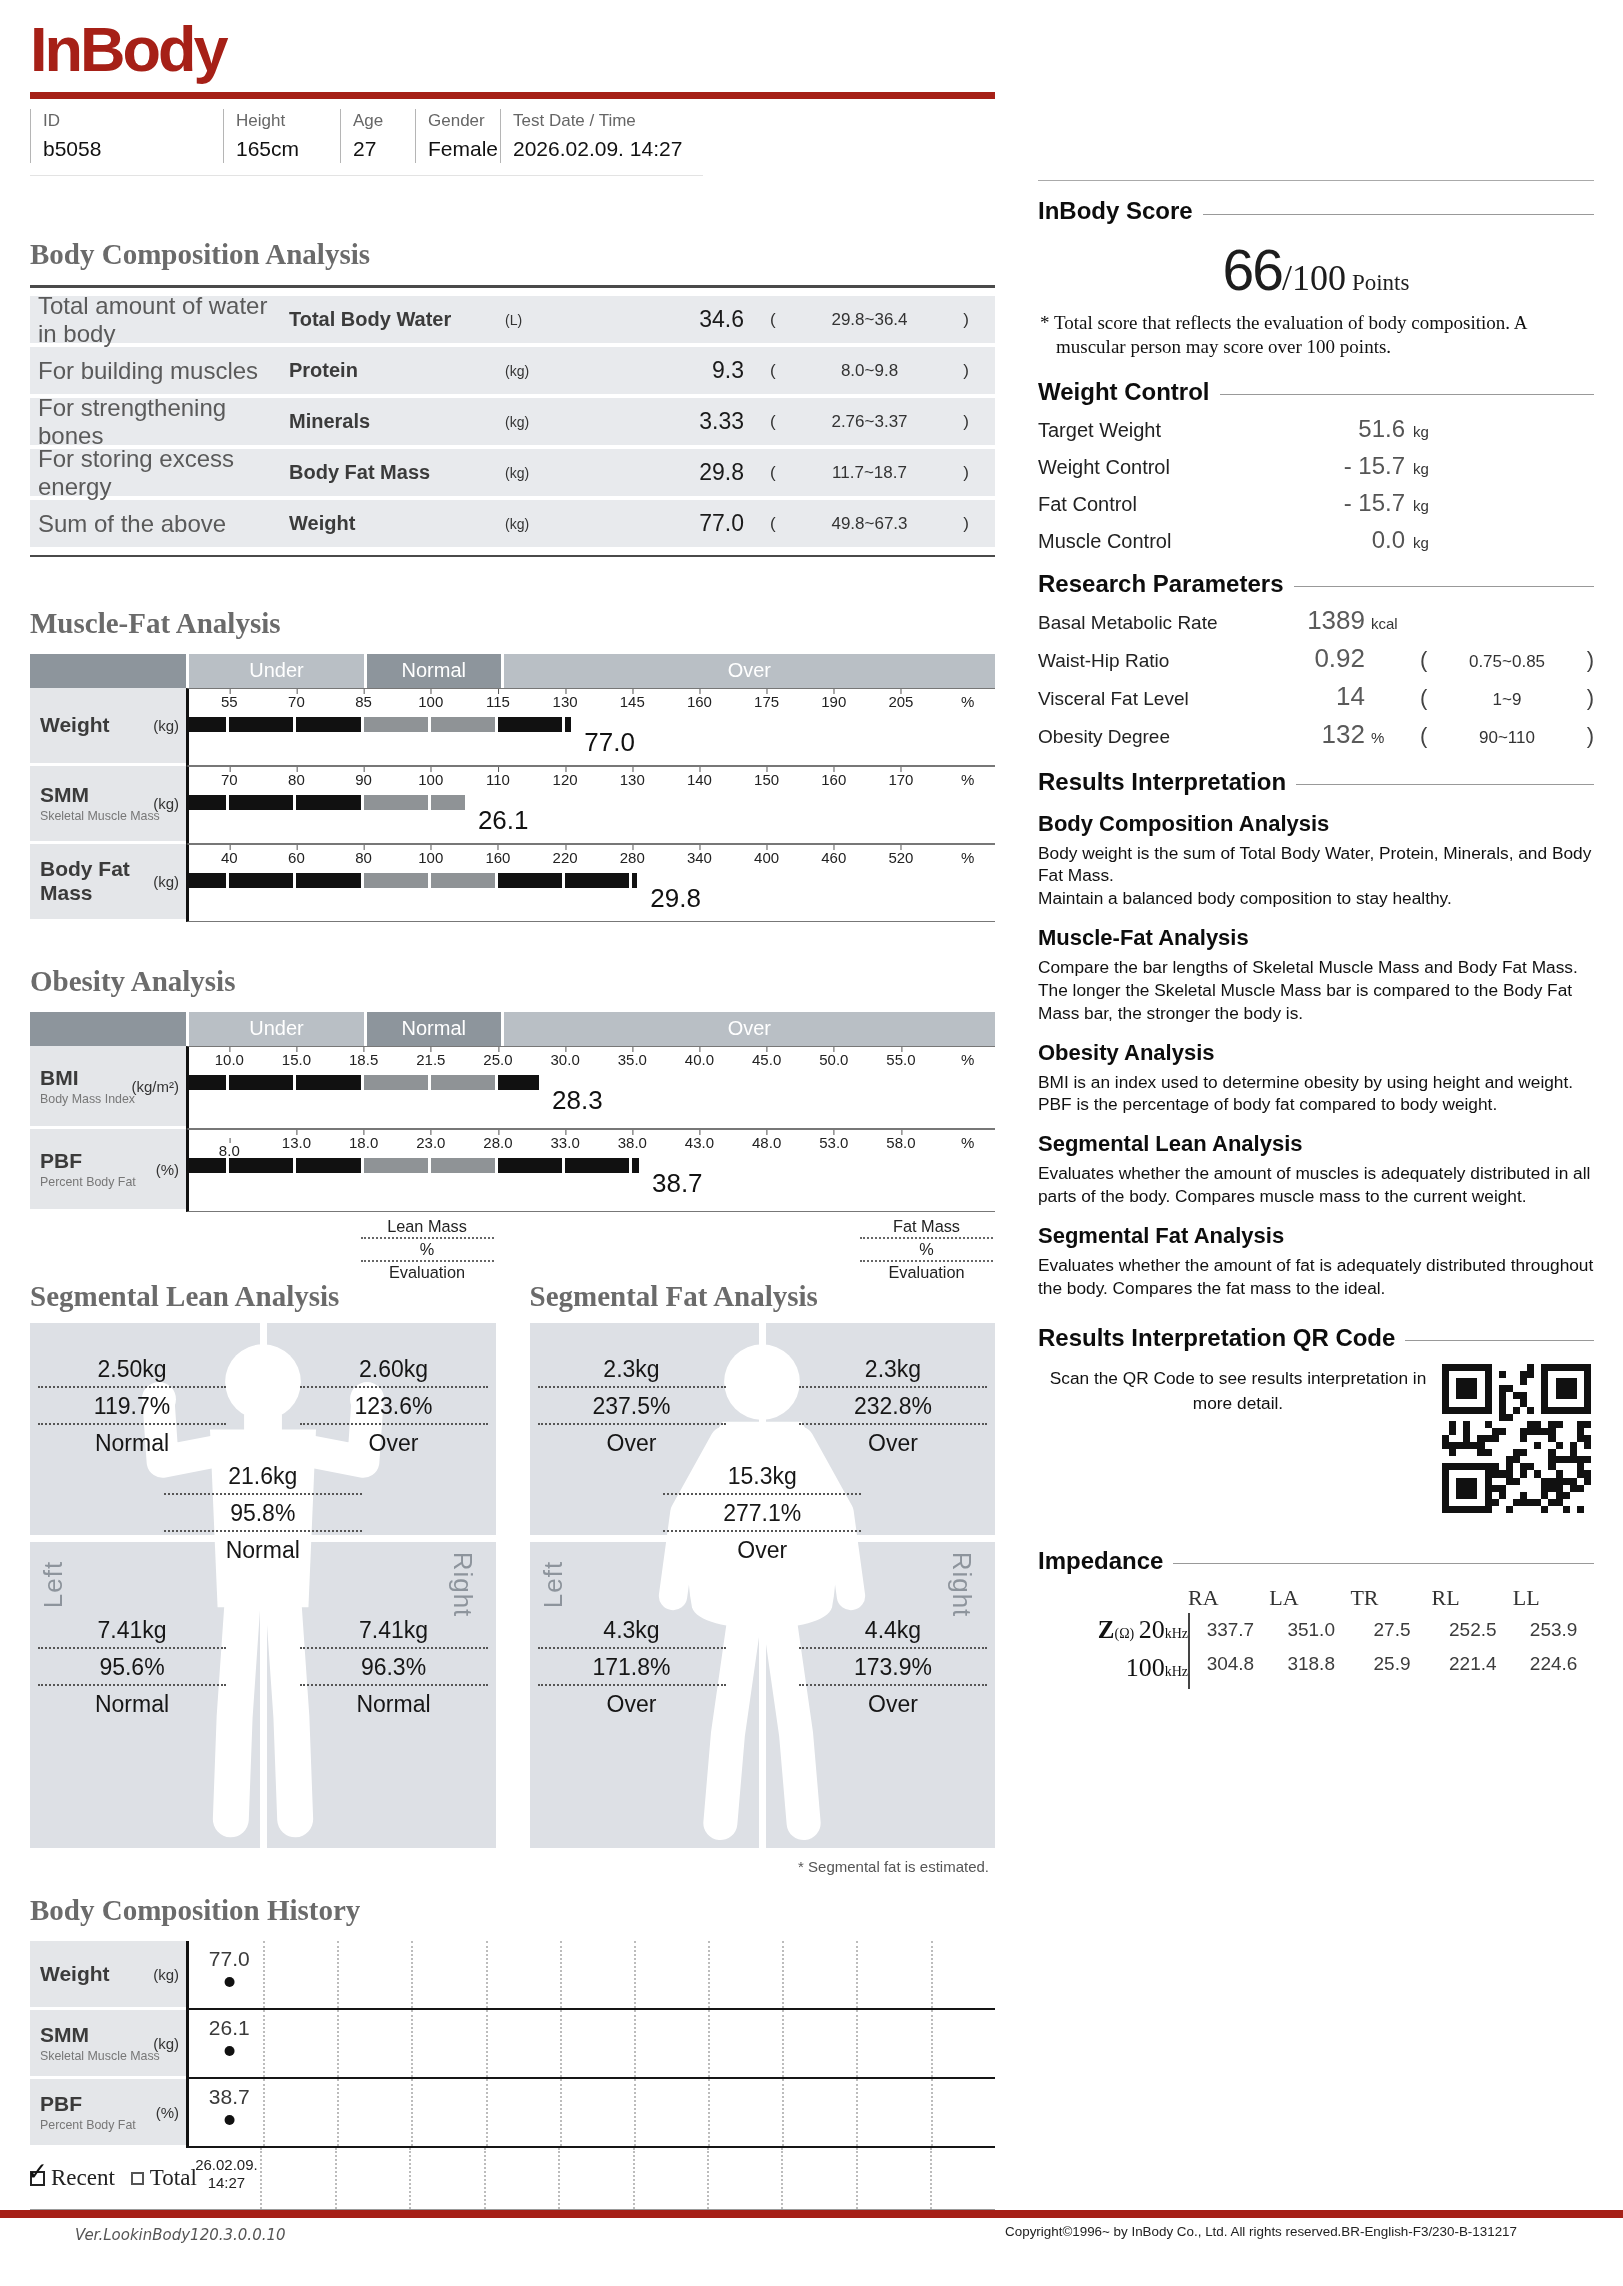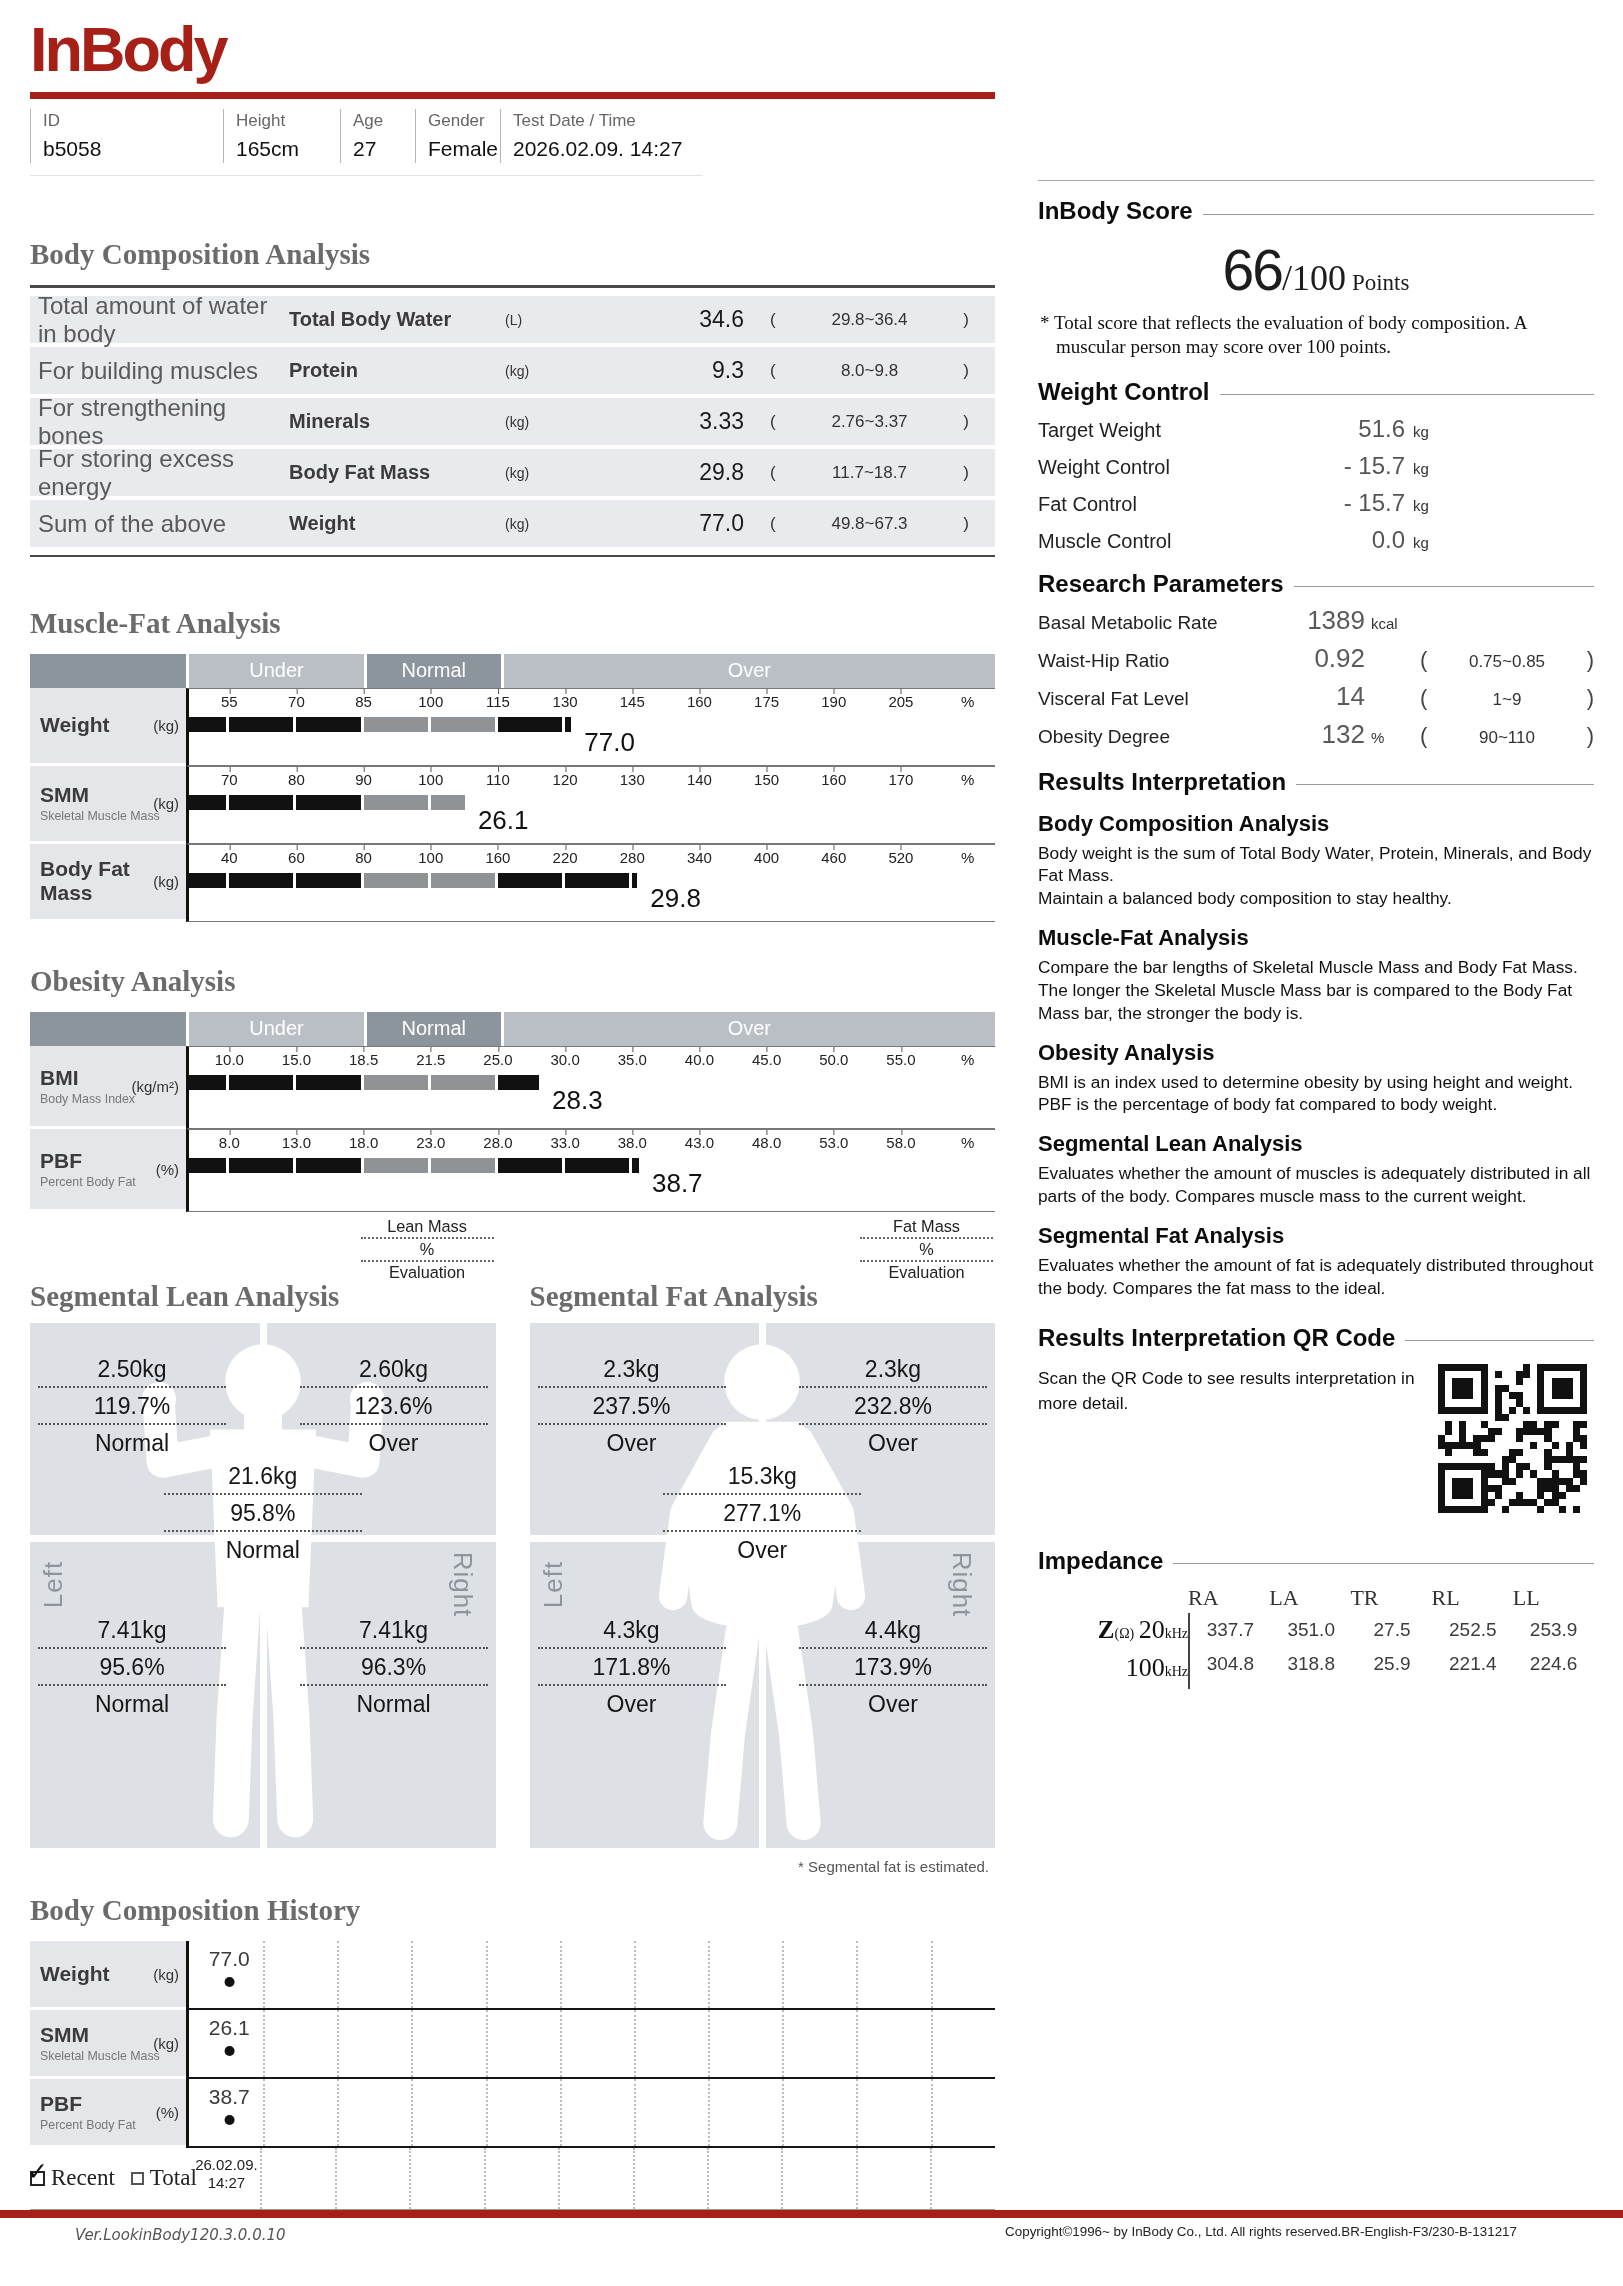--- a/index.html
+++ b/index.html
@@ -125,21 +125,21 @@
   .rp-value { width: 111px; text-align: right; font-size: 26px; color: #5a5a5a; }
   .rp-unit { font-size: 15px; color: #333; margin-left: 6px; width: 40px; }
   .rp-rangebox { margin-left: auto; width: 174px; display: flex; justify-content: space-between; align-items: baseline; }
   .rp-paren { font-size: 22px; color: #444; }
   .rp-range { font-size: 17px; color: #333; }
 
   .ri-block { margin-top: 15px; }
   .ri-head { font-size: 22px; font-weight: 700; color: #0d0d0d; }
   .ri-text { font-size: 17.3px; color: #111; line-height: 1.32; margin-top: 5px; white-space: pre-line; }
 
-  .qr-wrap { display: flex; margin-top: 12px; }
+  .qr-wrap { display: flex; margin-top: 12px; text-align: center; }
   .qr-text { flex: 1; font-size: 17.3px; color: #111; line-height: 1.45; padding-top: 2px; }
   .qr-box { width: 156px; }
 
   .imp-cols { display: flex; margin-top: 10px; }
   .imp-spacer { width: 150px; }
   .imp-col { flex: 1; font-family: "Liberation Serif", serif; font-size: 22px; color: #333; }
   .imp-body { display: flex; margin-top: 2px; }
   .imp-freqcol { width: 150px; }
   .imp-zrow { text-align: right; line-height: 34px; white-space: nowrap; }
   .z-big { font-family: "Liberation Serif", serif; font-weight: 700; font-size: 25px; color: #111; }
@@ -389,21 +389,21 @@
             <div class="bar-value" style="left: calc(43.8% + 10px);">28.3</div>
           </div>
         </div>
         <div class="bar-row tall">
           <div class="bar-label">
             <div class="bl-name">PBF</div>
             <div class="bl-sub">Percent Body Fat</div>
             <span class="bl-unit">(%)</span>
           </div>
           <div class="bar-graph">
-            <span class="tick" style="left: 5%;">8.0</span>
+            <span class="tick" style="left: 5%; margin-top: 8px;">8.0</span>
             <span class="tick" style="left: 13.3333%;">13.0</span>
             <span class="tick" style="left: 21.6667%;">18.0</span>
             <span class="tick" style="left: 30%;">23.0</span>
             <span class="tick" style="left: 38.3333%;">28.0</span>
             <span class="tick" style="left: 46.6667%;">33.0</span>
             <span class="tick" style="left: 55%;">38.0</span>
             <span class="tick" style="left: 63.3333%;">43.0</span>
             <span class="tick" style="left: 71.6667%;">48.0</span>
             <span class="tick" style="left: 80%;">53.0</span>
             <span class="tick" style="left: 88.3333%;">58.0</span>

